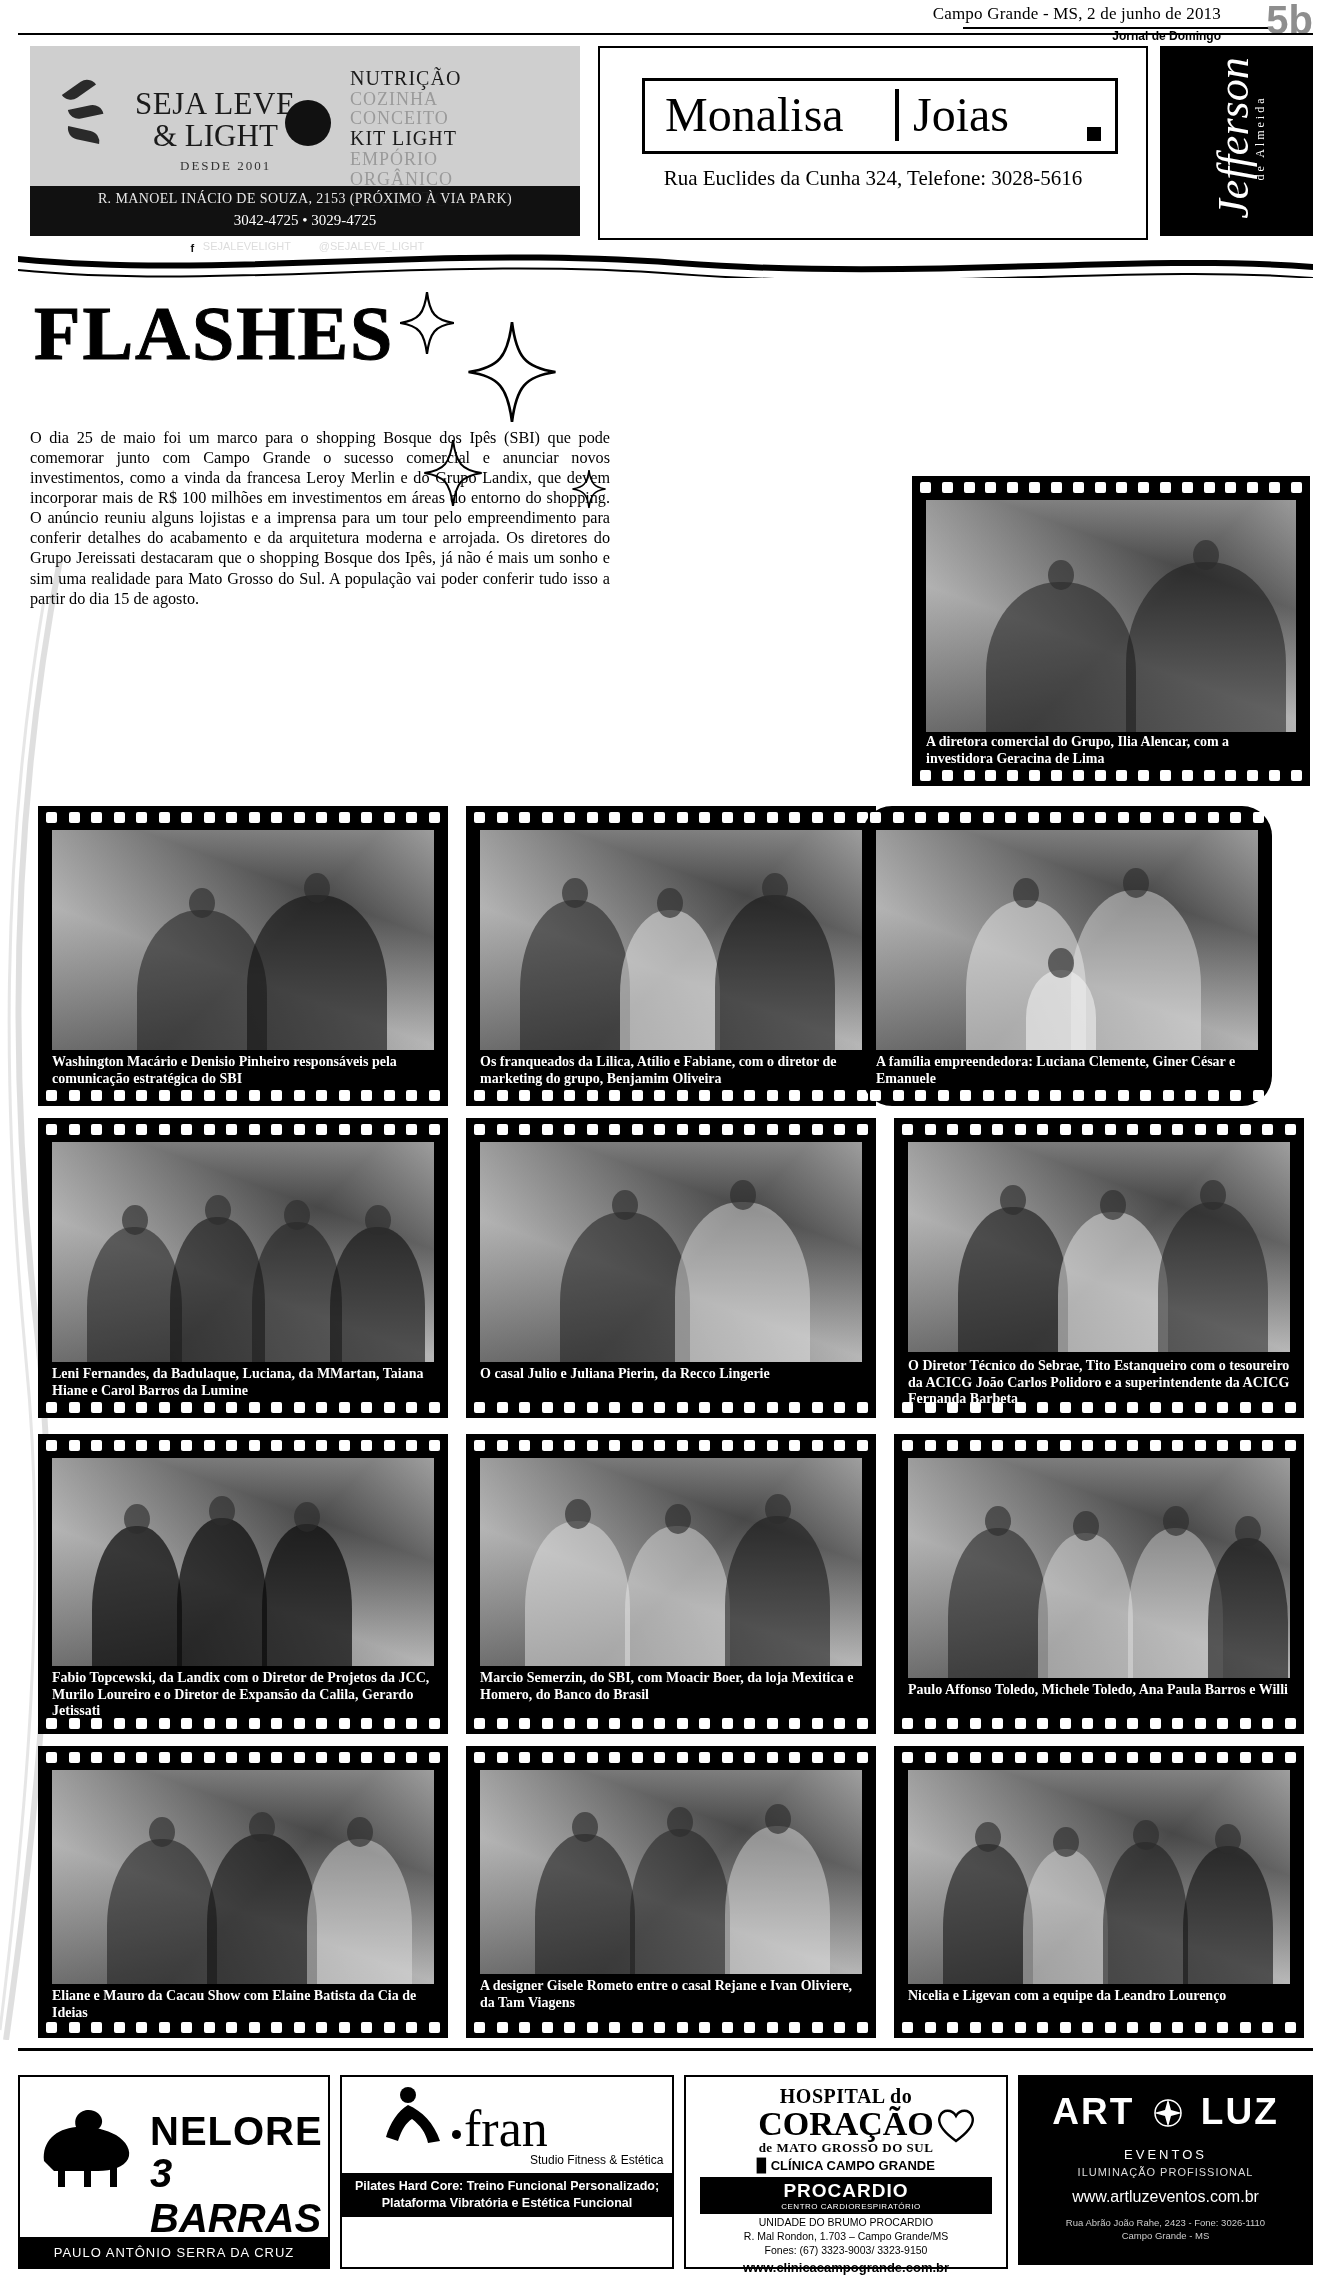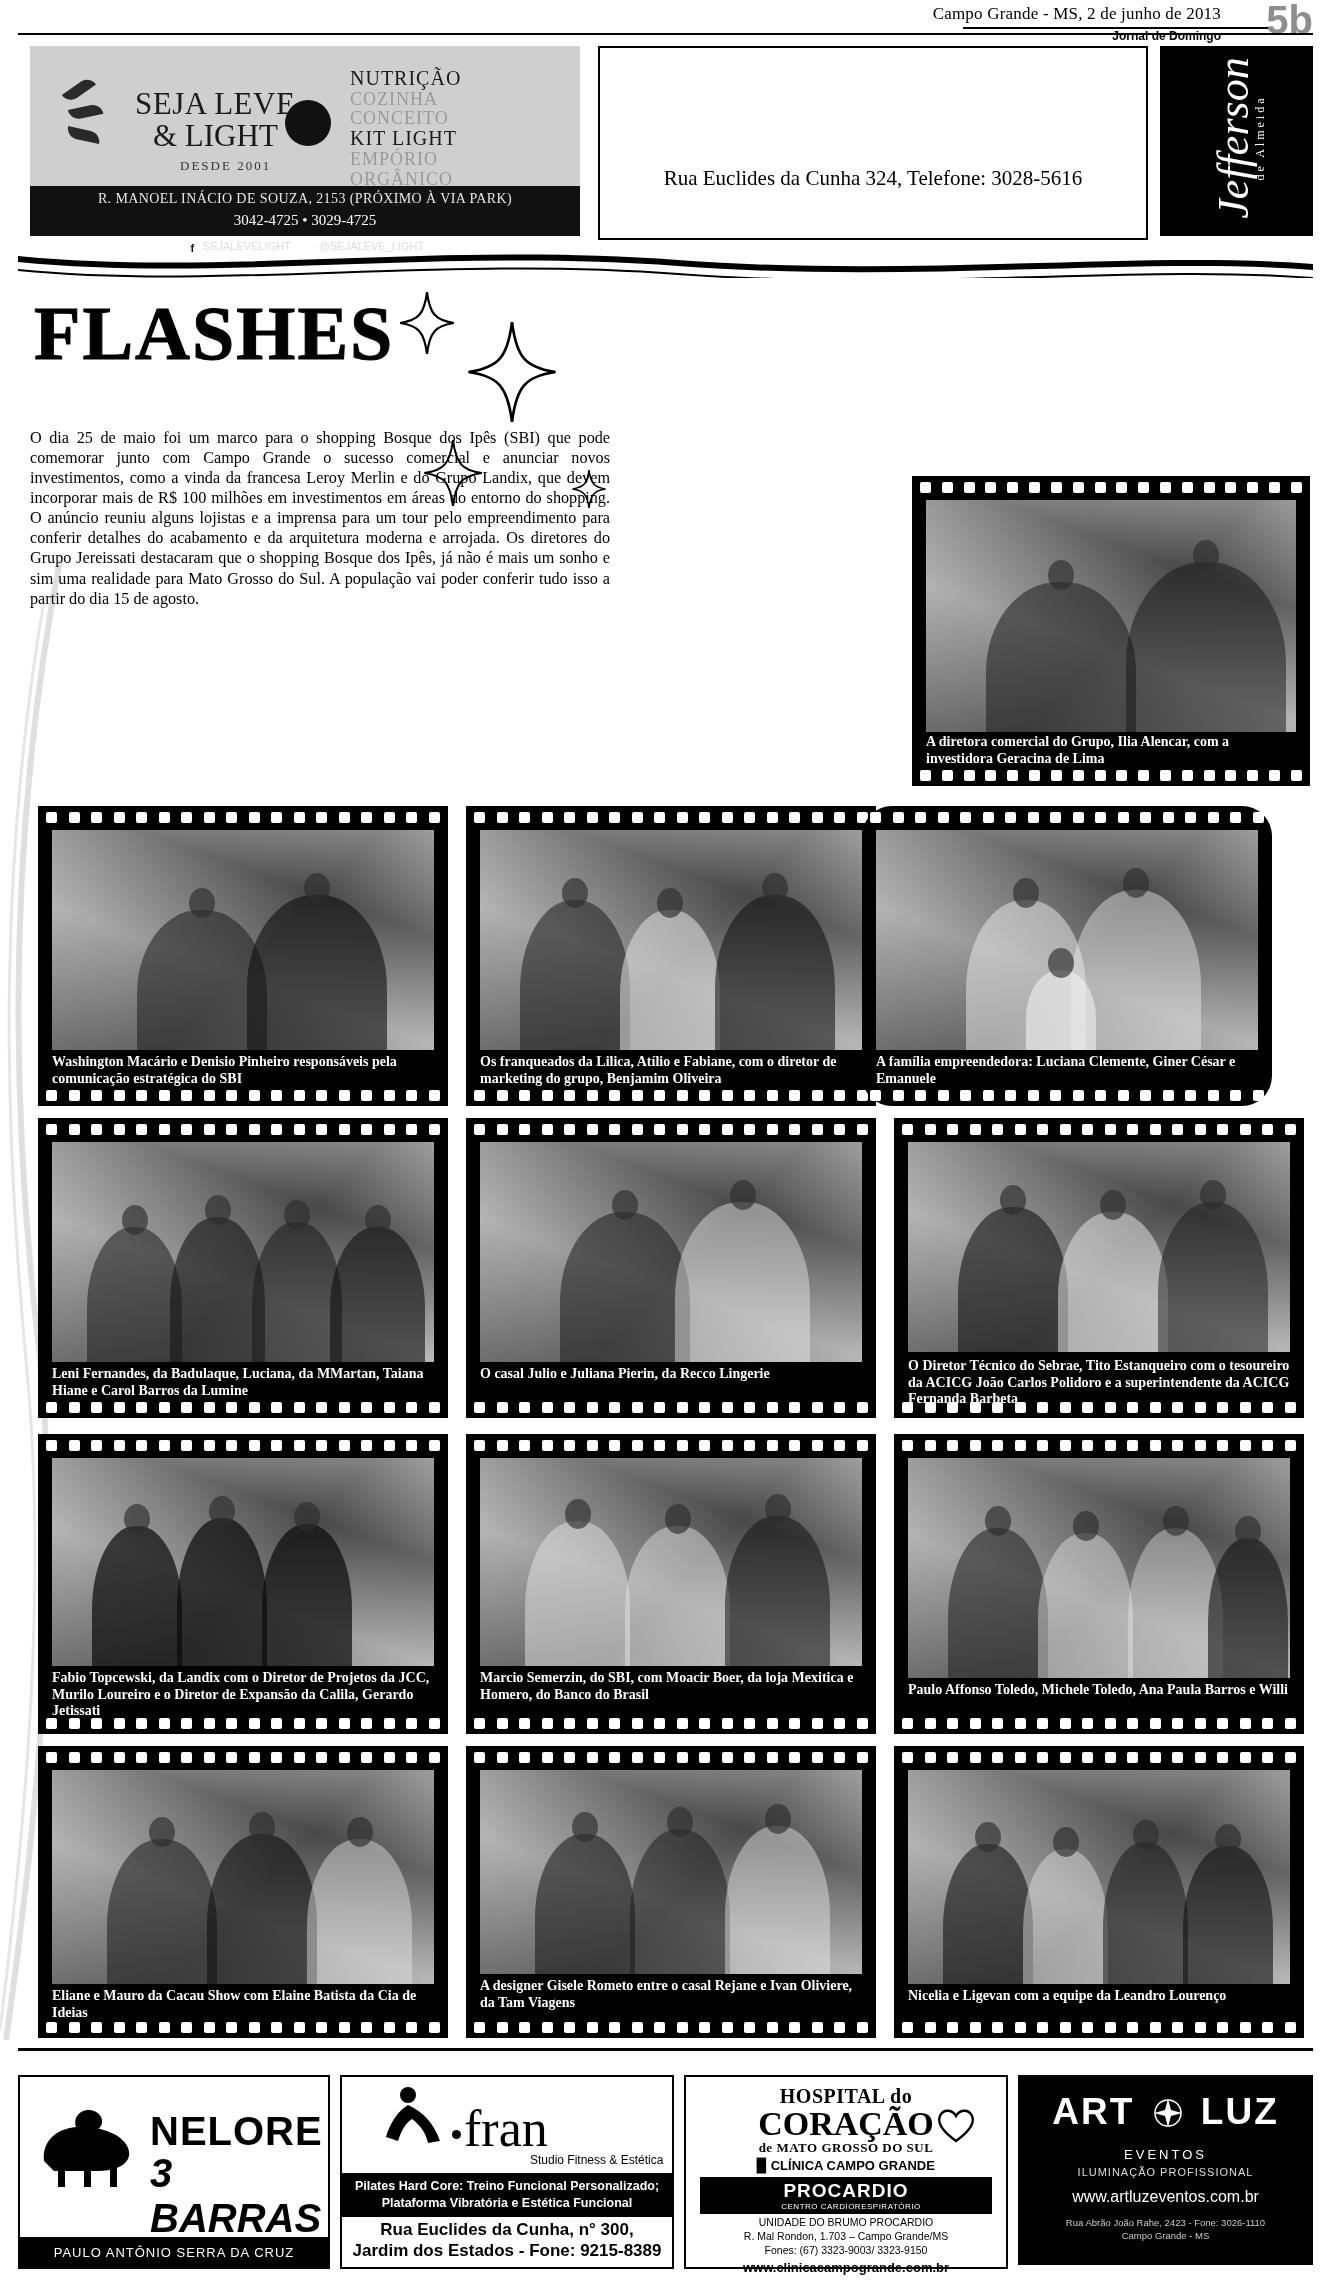--- a/index.html
+++ b/index.html
@@ -267,20 +267,26 @@
       <div>SPA DETOX</div>
     </div>
     <div class="addr">R. MANOEL INÁCIO DE SOUZA, 2153 (PRÓXIMO À VIA PARK)</div>
     <div class="phones">3042-4725 • 3029-4725</div>
     <div class="social">
       <span class="fbico">f</span><span>SEJALEVELIGHT</span><span class="igico"></span><span>@SEJALEVE_LIGHT</span>
     </div>
   </div>
 
   <div class="ad-monalisa">
+    <div class="inner">
+      <div class="m1">Monalisa</div>
+      <div class="bar"></div>
+      <div class="m2">Joias</div>
+      <div class="sq"></div>
+    </div>
     <div class="addr">Rua Euclides da Cunha 324, Telefone: 3028-5616</div>
   </div>
 
   <div class="ad-jefferson">
     <div class="vert">
       <span>Jefferson</span>
       <small>de Almeida</small>
     </div>
   </div>
 
@@ -994,24 +1000,20 @@
     <svg class="logo" viewBox="0 0 80 70">
       <circle cx="40" cy="10" r="8" fill="#000"></circle>
       <path d="M40,20 C30,26 22,38 18,52 L30,56 C34,44 38,38 44,34 C52,40 58,48 60,58 L72,56 C66,38 54,26 40,20Z" fill="#000"></path>
     </svg>
     <div class="name"><span class="dot"></span><span>fran</span></div>
     <div class="tag">Studio Fitness &amp; Estética</div>
     <div class="blk">
       <div>Pilates Hard Core: Treino Funcional Personalizado;</div>
       <div>Plataforma Vibratória e Estética Funcional</div>
     </div>
-    <div class="addr">
-      <span>Rua Euclides da Cunha, n° 300,</span><br>
-      <span>Jardim dos Estados - Fone: 9215-8389</span>
-    </div>
   </div>
 
   <div class="ad-hosp">
     <div class="h1">HOSPITAL do</div>
     <div class="h2">CORAÇÃO</div>
     <div class="h3">de MATO GROSSO DO SUL</div>
     <svg class="heart" viewBox="0 0 40 36">
       <path d="M20,34 C6,24 1,16 4,9 C7,2 16,2 20,9 C24,2 33,2 36,9 C39,16 34,24 20,34Z" fill="none" stroke="#000" stroke-width="2.4"></path>
     </svg>
     <div class="clin">▉ <span>CLÍNICA CAMPO GRANDE</span></div>

